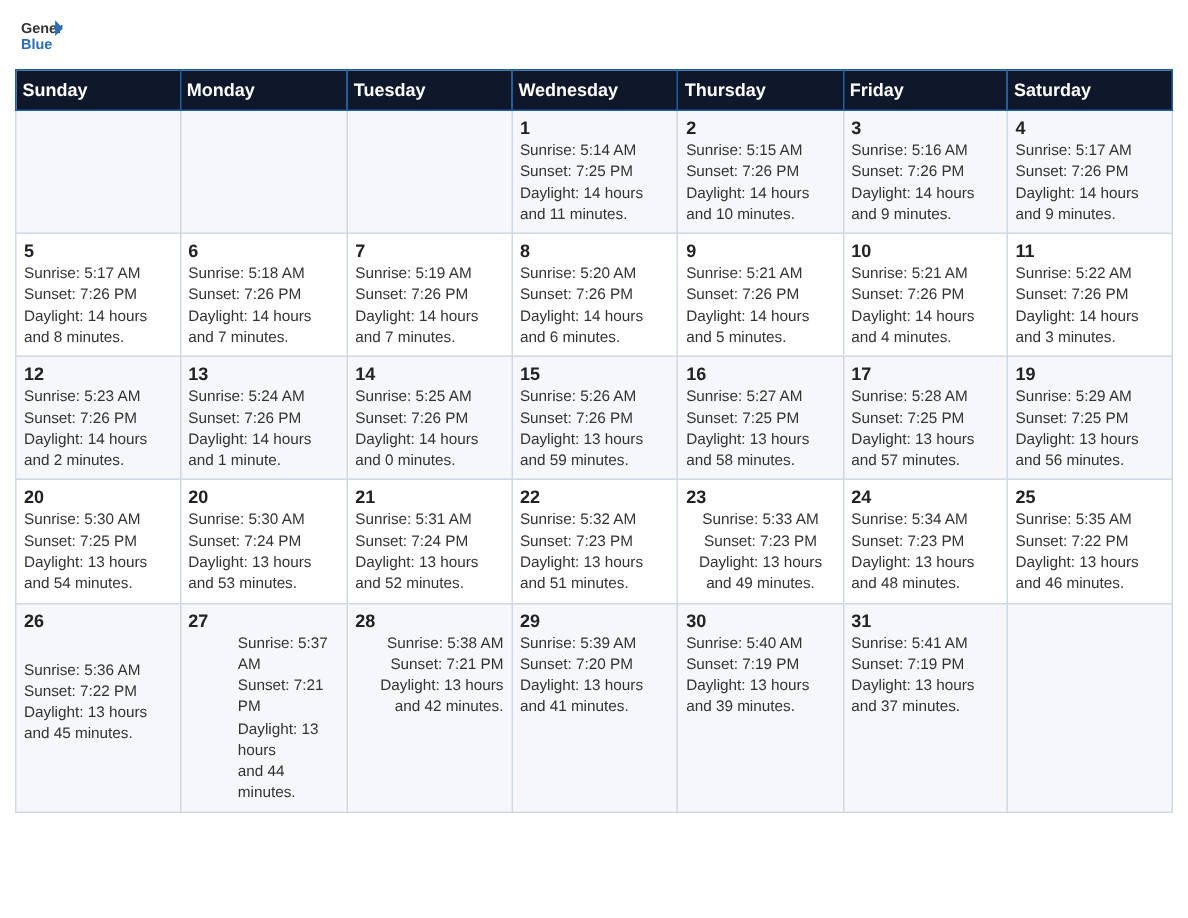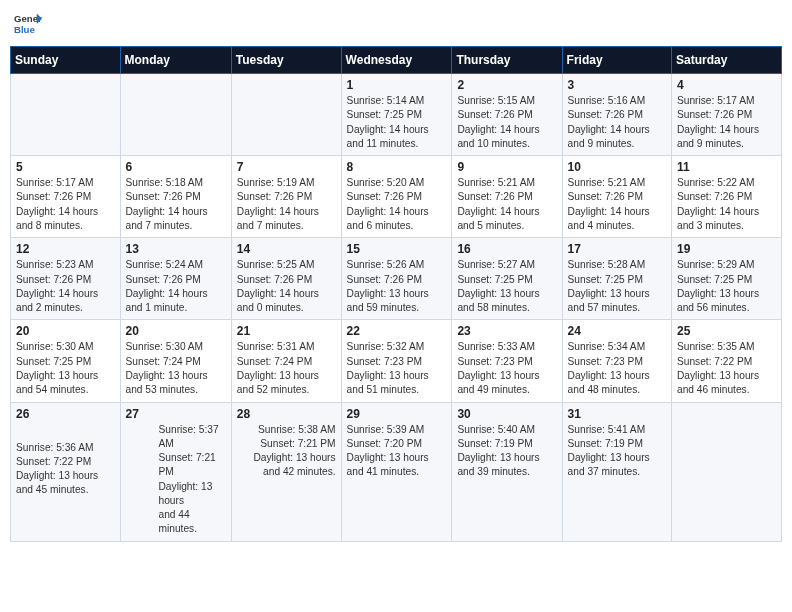--- a/index.html
+++ b/index.html
@@ -275,21 +275,21 @@
         </td>
         <td>
           <span class="day-num">22</span>
           <div class="day-info" style="white-space: pre-line;">Sunrise: 5:32 AM
 Sunset: 7:23 PM
 Daylight: 13 hours
 and 51 minutes.</div>
         </td>
         <td>
           <span class="day-num">23</span>
-          <div class="day-info" style="white-space: pre-line;">Sunrise: 5:33 AM
+          <div class="day-info" style="white-space: pre-line; text-align: center;">Sunrise: 5:33 AM
 Sunset: 7:23 PM
 Daylight: 13 hours
 and 49 minutes.</div>
         </td>
         <td>
           <span class="day-num">24</span>
           <div class="day-info" style="white-space: pre-line;">Sunrise: 5:34 AM
 Sunset: 7:23 PM
 Daylight: 13 hours
 and 48 minutes.</div>

